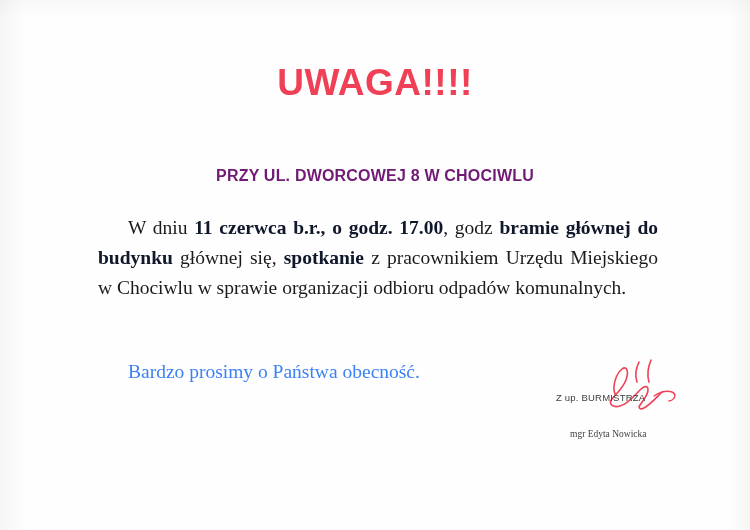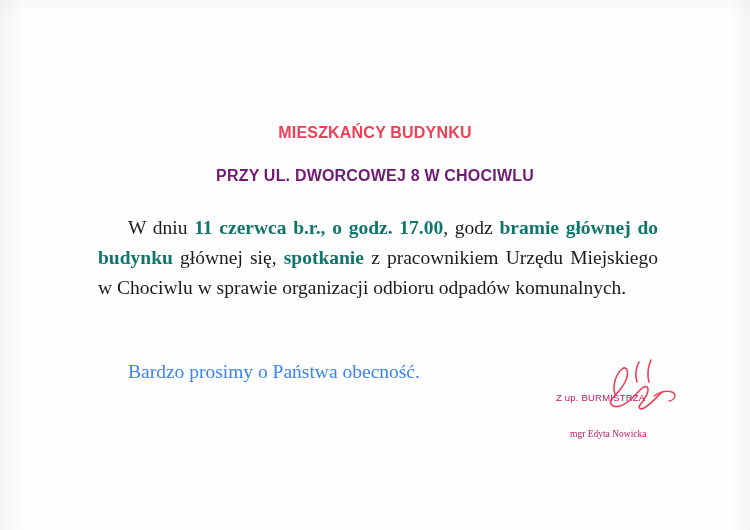--- a/index.html
+++ b/index.html
@@ -104,32 +104,32 @@
     left: 28px;
     width: 560px;
     font-family: "Liberation Serif", serif;
     font-size: 19.5px;
     line-height: 30px;
     color: #3b82f6;
     text-indent: 30px;
   }
 
   .hl {
-    color: #0f766e;
+    color: #0f172a;
     font-weight: bold;
   }
 
   .signature-block {
     position: absolute;
     left: 478px;
     top: 380px;
     width: 180px;
     height: 70px;
     text-align: center;
-    color: #be185d;
+    color: #404040;
     font-family: "Liberation Sans", sans-serif;
   }
   .sig-line1 {
     position: absolute;
     left: 0;
     top: 12px;
     width: 180px;
     font-size: 9.5px;
     letter-spacing: 0.2px;
     text-align: left;
@@ -167,22 +167,22 @@
   .sig-scribble svg {
     display: block;
   }
 </style>
 </head>
 <body>
 
 <div class="page">
   <div class="content">
 
-
-    <div class="subtitle1">MIESZKAŃCY BUDYNKU</div>
+    <div class="title">UWAGA!!!!</div>
+
 
     <div class="subtitle2">PRZY UL. DWORCOWEJ 8 W CHOCIWLU</div>
 
     <div class="body-para">
       <span>W dniu </span><span class="hl">11 czerwca b.r., o godz. 17.00</span><span>, godz </span><span class="hl">bramie głównej do budynku</span><span> głównej się, </span><span class="hl">spotkanie</span><span> z pracownikiem Urzędu Miejskiego w Chociwlu w sprawie organizacji odbioru odpadów komunalnych.</span>
     </div>
 
     <div class="body-para2">Bardzo prosimy o Państwa obecność.</div>
 
     <div class="signature-block">

